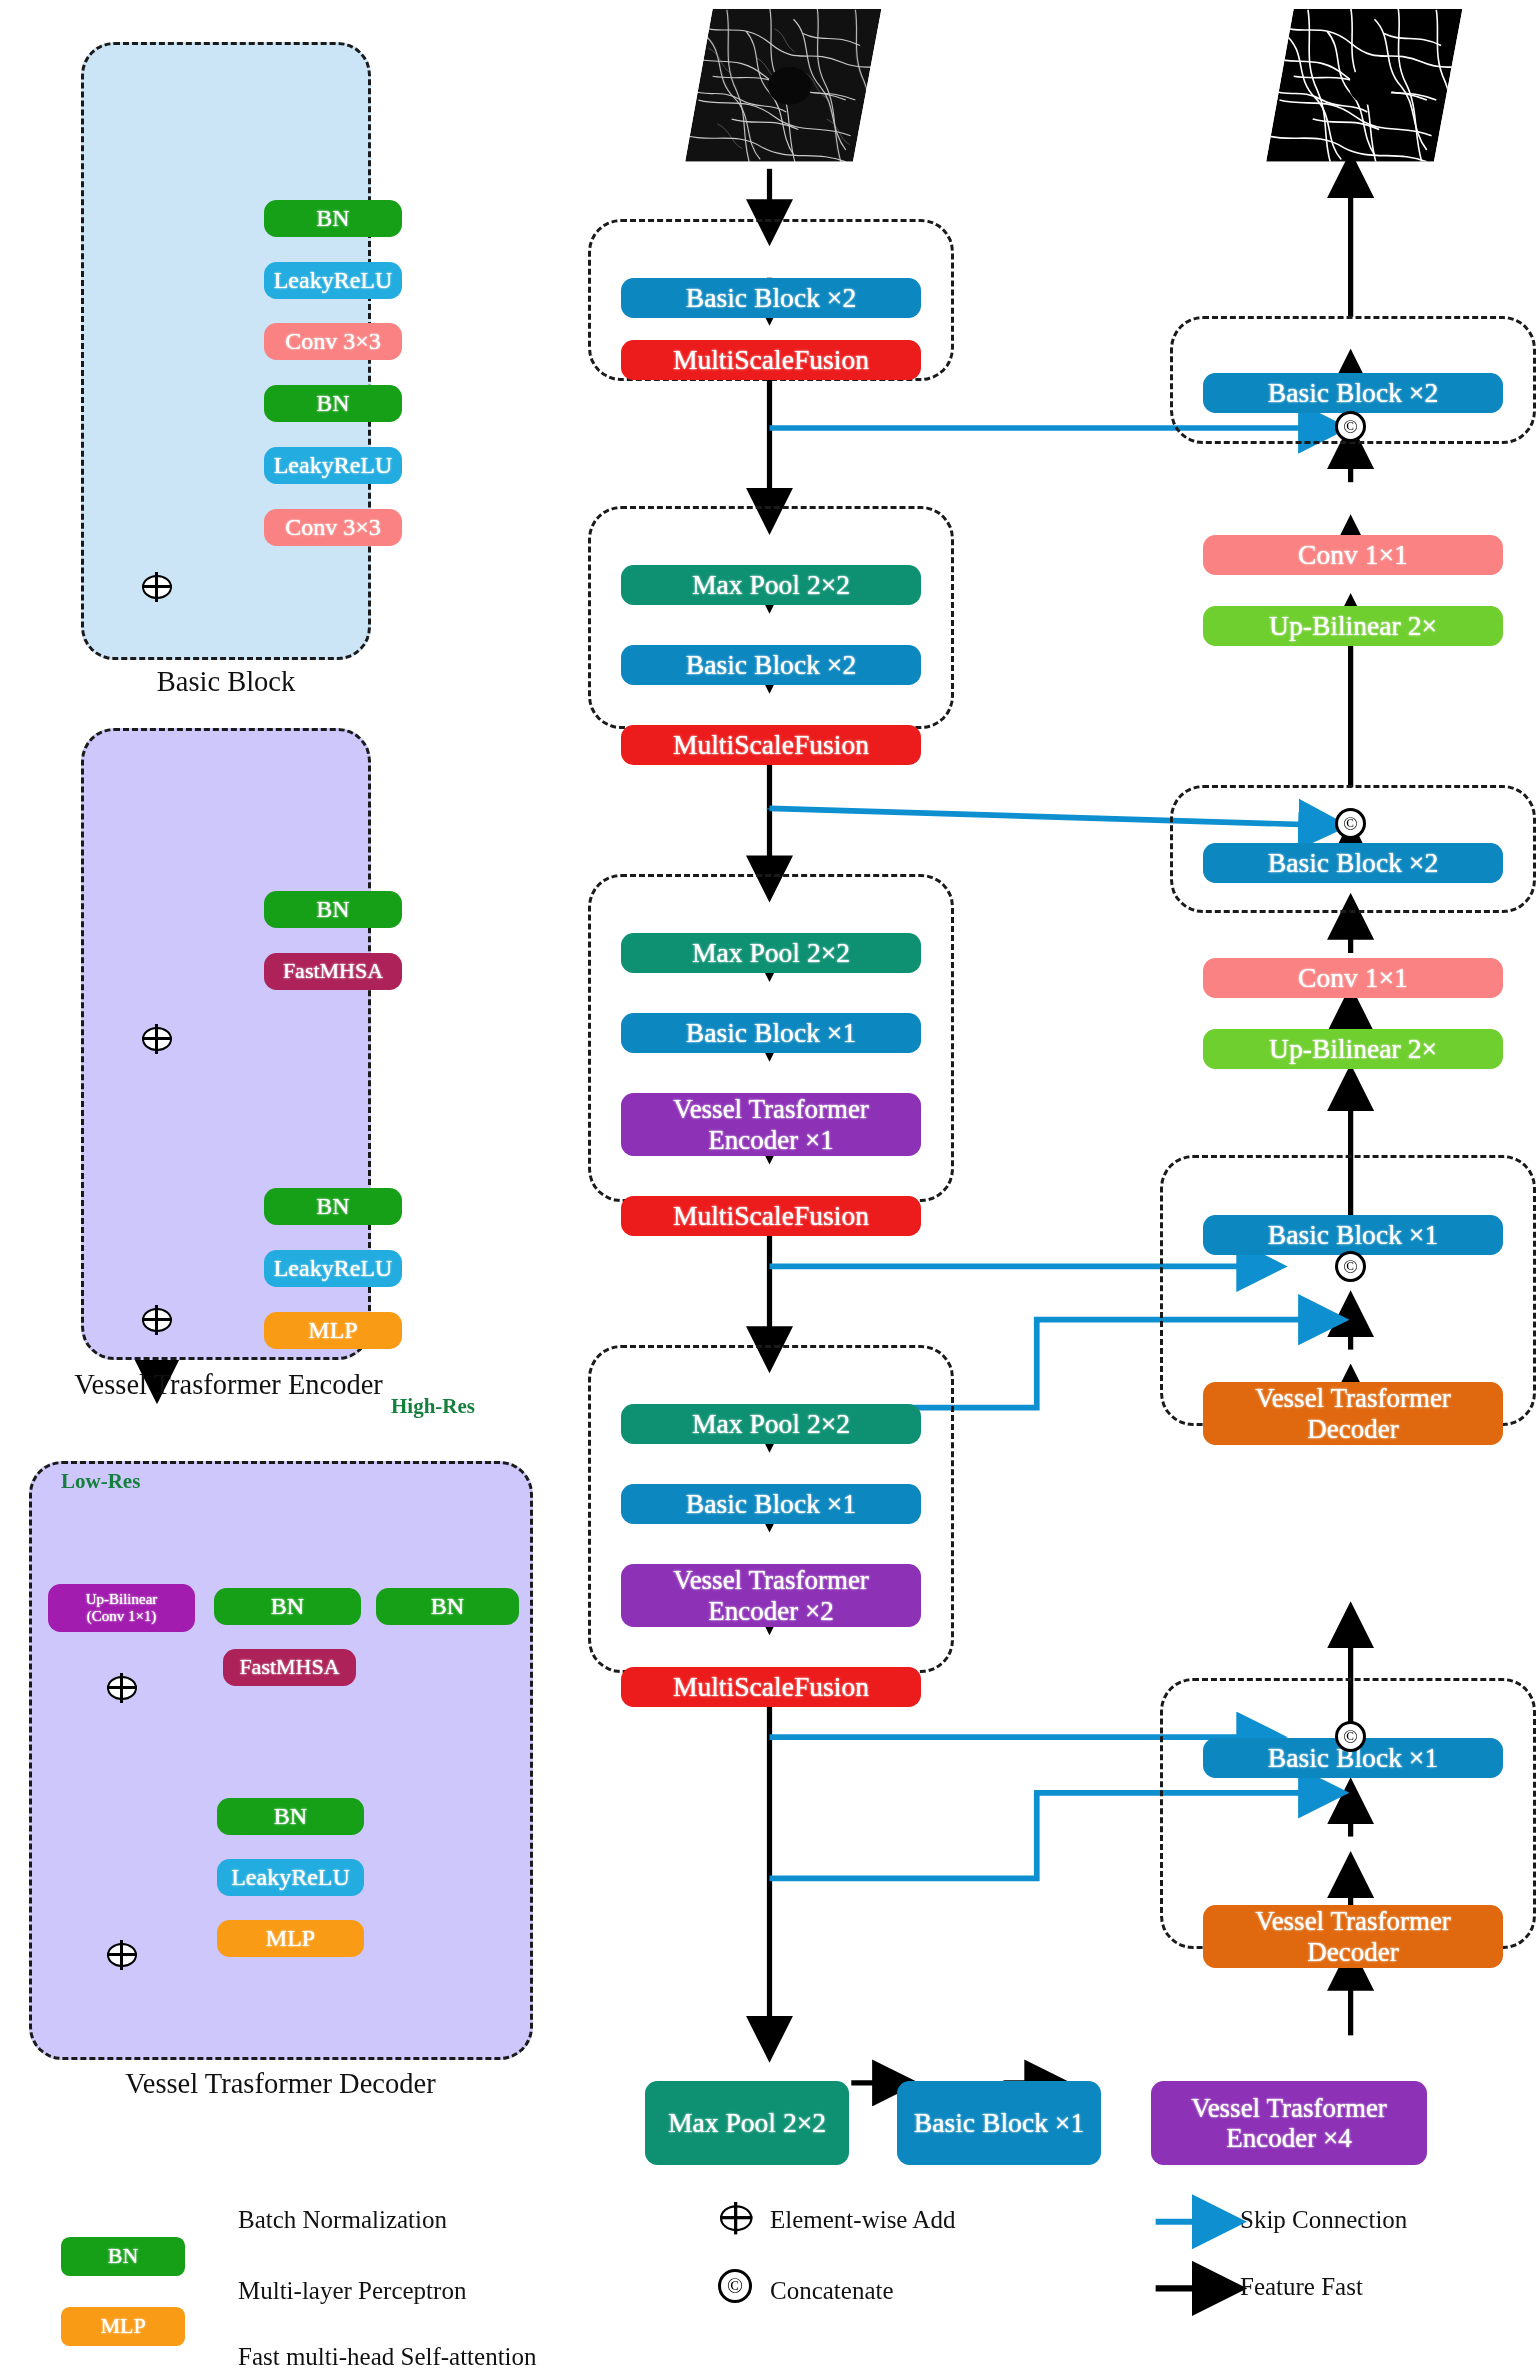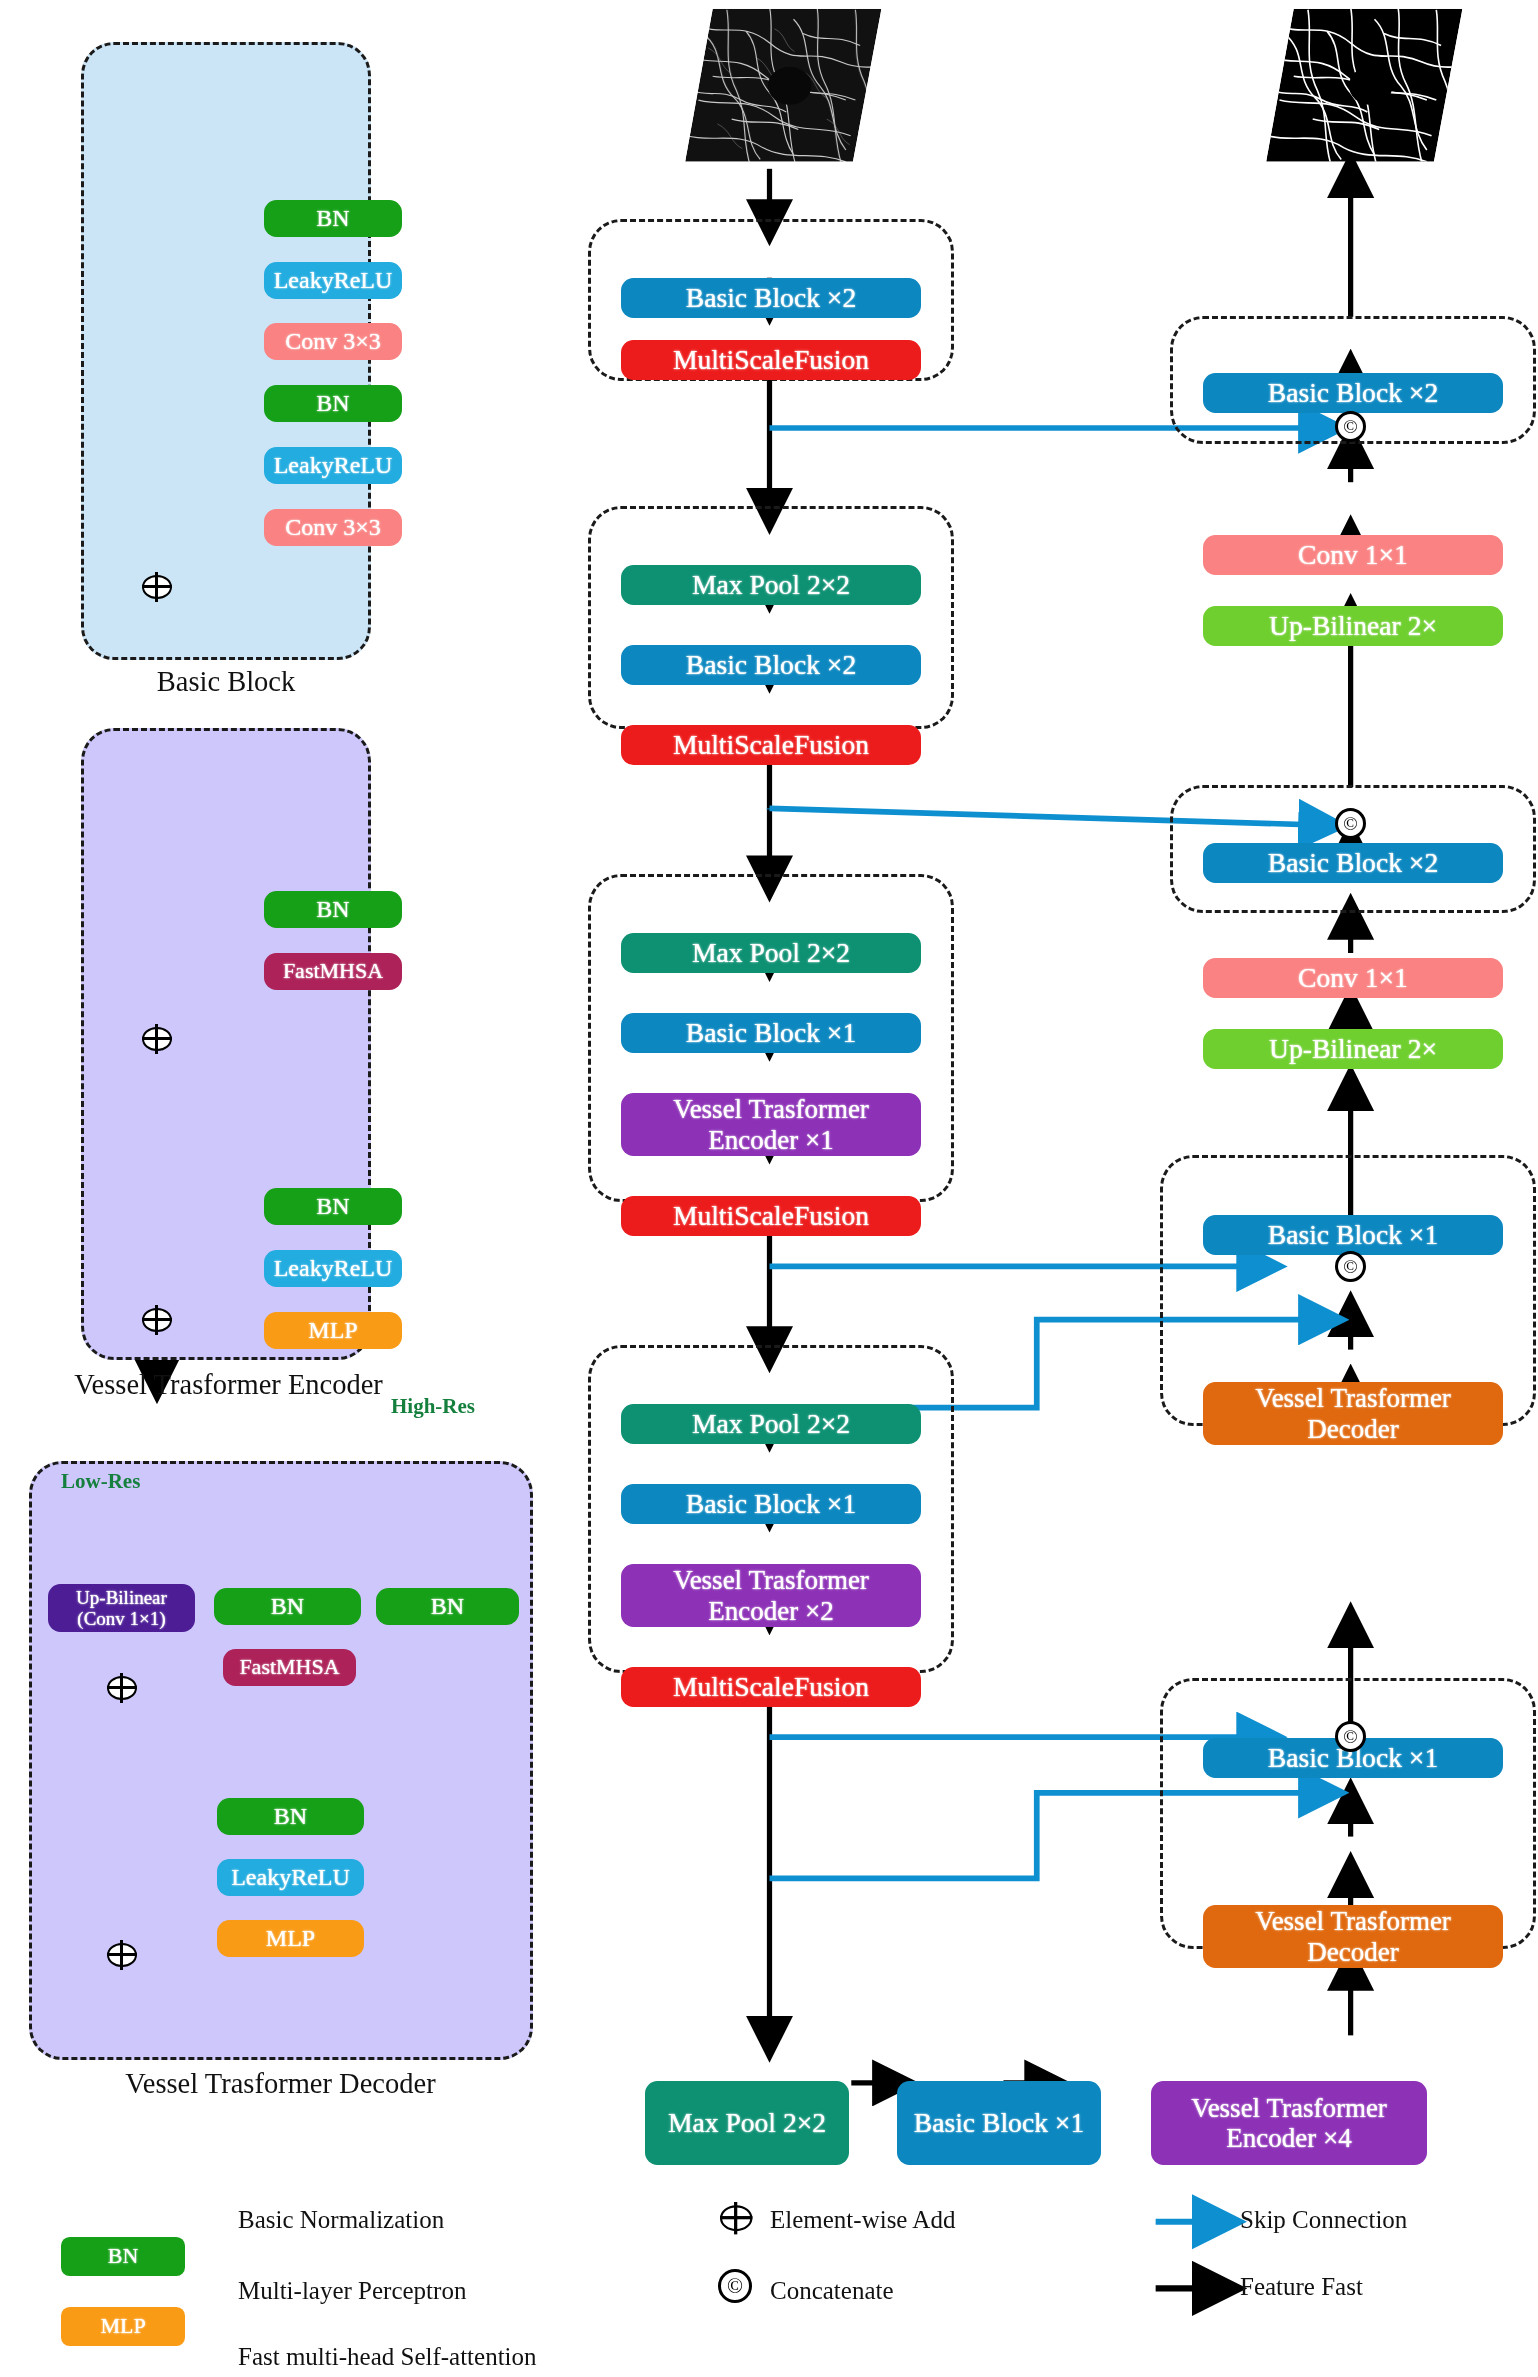--- a/index.html
+++ b/index.html
@@ -207,22 +207,22 @@
       <div class="hb"></div>
   </div>
 
   <div class="caption" style="left:48px;top:1369px;width:361px;font-size:28.5px;">Vessel Trasformer Encoder</div>
 
   <div class="panel filled-purple" style="left:28.5px;top:1461px;width:504px;height:599px;"></div>
 
   <div class="smalllabel" style="left:61px;top:1469px;">Low-Res</div>
   <div class="smalllabel" style="left:391px;top:1394px;">High-Res</div>
 
-  <div class="chip" style="left:48px;top:1544px;width:147px;height:48px;background:#4c1d95;
-              font-size:19px;white-space:pre-line;">Up-Bilinear
+  <div class="chip" style="left:48px;top:1544px;width:147px;height:48px;background:#a21caf;
+              font-size:15px;white-space:pre-line;">Up-Bilinear
 (Conv 1×1)</div>
   <div class="chip" style="left:214px;top:1548px;width:147px;height:37px;background:#16a018;font-size:24px;">BN</div>
   <div class="chip" style="left:376px;top:1548px;width:143px;height:37px;background:#16a018;font-size:24px;">BN</div>
   <div class="chip" style="left:223px;top:1609px;width:133px;height:37px;background:#ad2259;font-size:22px;">FastMHSA</div>
   <div class="chip" style="left:217px;top:1758px;width:147px;height:37px;background:#16a018;font-size:24px;">BN</div>
   <div class="chip" style="left:217px;top:1819px;width:147px;height:37px;background:#22ace0;font-size:24px;">LeakyReLU</div>
   <div class="chip" style="left:217px;top:1880px;width:147px;height:37px;background:#fa9b16;font-size:24px;">MLP</div>
 
   <div class="plusglyph" style="left:107px;top:1673px;">
     <div class="ell"></div>
@@ -368,21 +368,21 @@
     <span>©</span>
   </div>
   <div class="opglyph" style="left:1335px;top:1251px;">
     <span>©</span>
   </div>
   <div class="opglyph" style="left:1335px;top:1721px;">
     <span>©</span>
   </div>
 
   <div class="chip sm" style="left:61px;top:2197px;width:124px;height:39px;background:#16a018;font-size:22px;">BN</div>
-  <div class="legend-text" style="left:238px;top:2204px;">Basic Normalization</div>
+  <div class="legend-text" style="left:238px;top:2204px;">Batch Normalization</div>
 
   <div class="chip sm" style="left:61px;top:2267px;width:124px;height:39px;background:#fa9b16;font-size:22px;">MLP</div>
   <div class="legend-text" style="left:238px;top:2275px;">Multi-layer Perceptron</div>
 
   <div class="chip sm" style="left:61px;top:2338px;width:124px;height:39px;background:#ad2259;font-size:19px;">FastMHSA</div>
   <div class="legend-text" style="left:238px;top:2341px;">Fast multi-head Self-attention
 Mechanism</div>
 
   <div class="plusglyph" style="left:720px;top:2202px;transform:scale(1.08);transform-origin:left top;">
     <div class="ell"></div>

